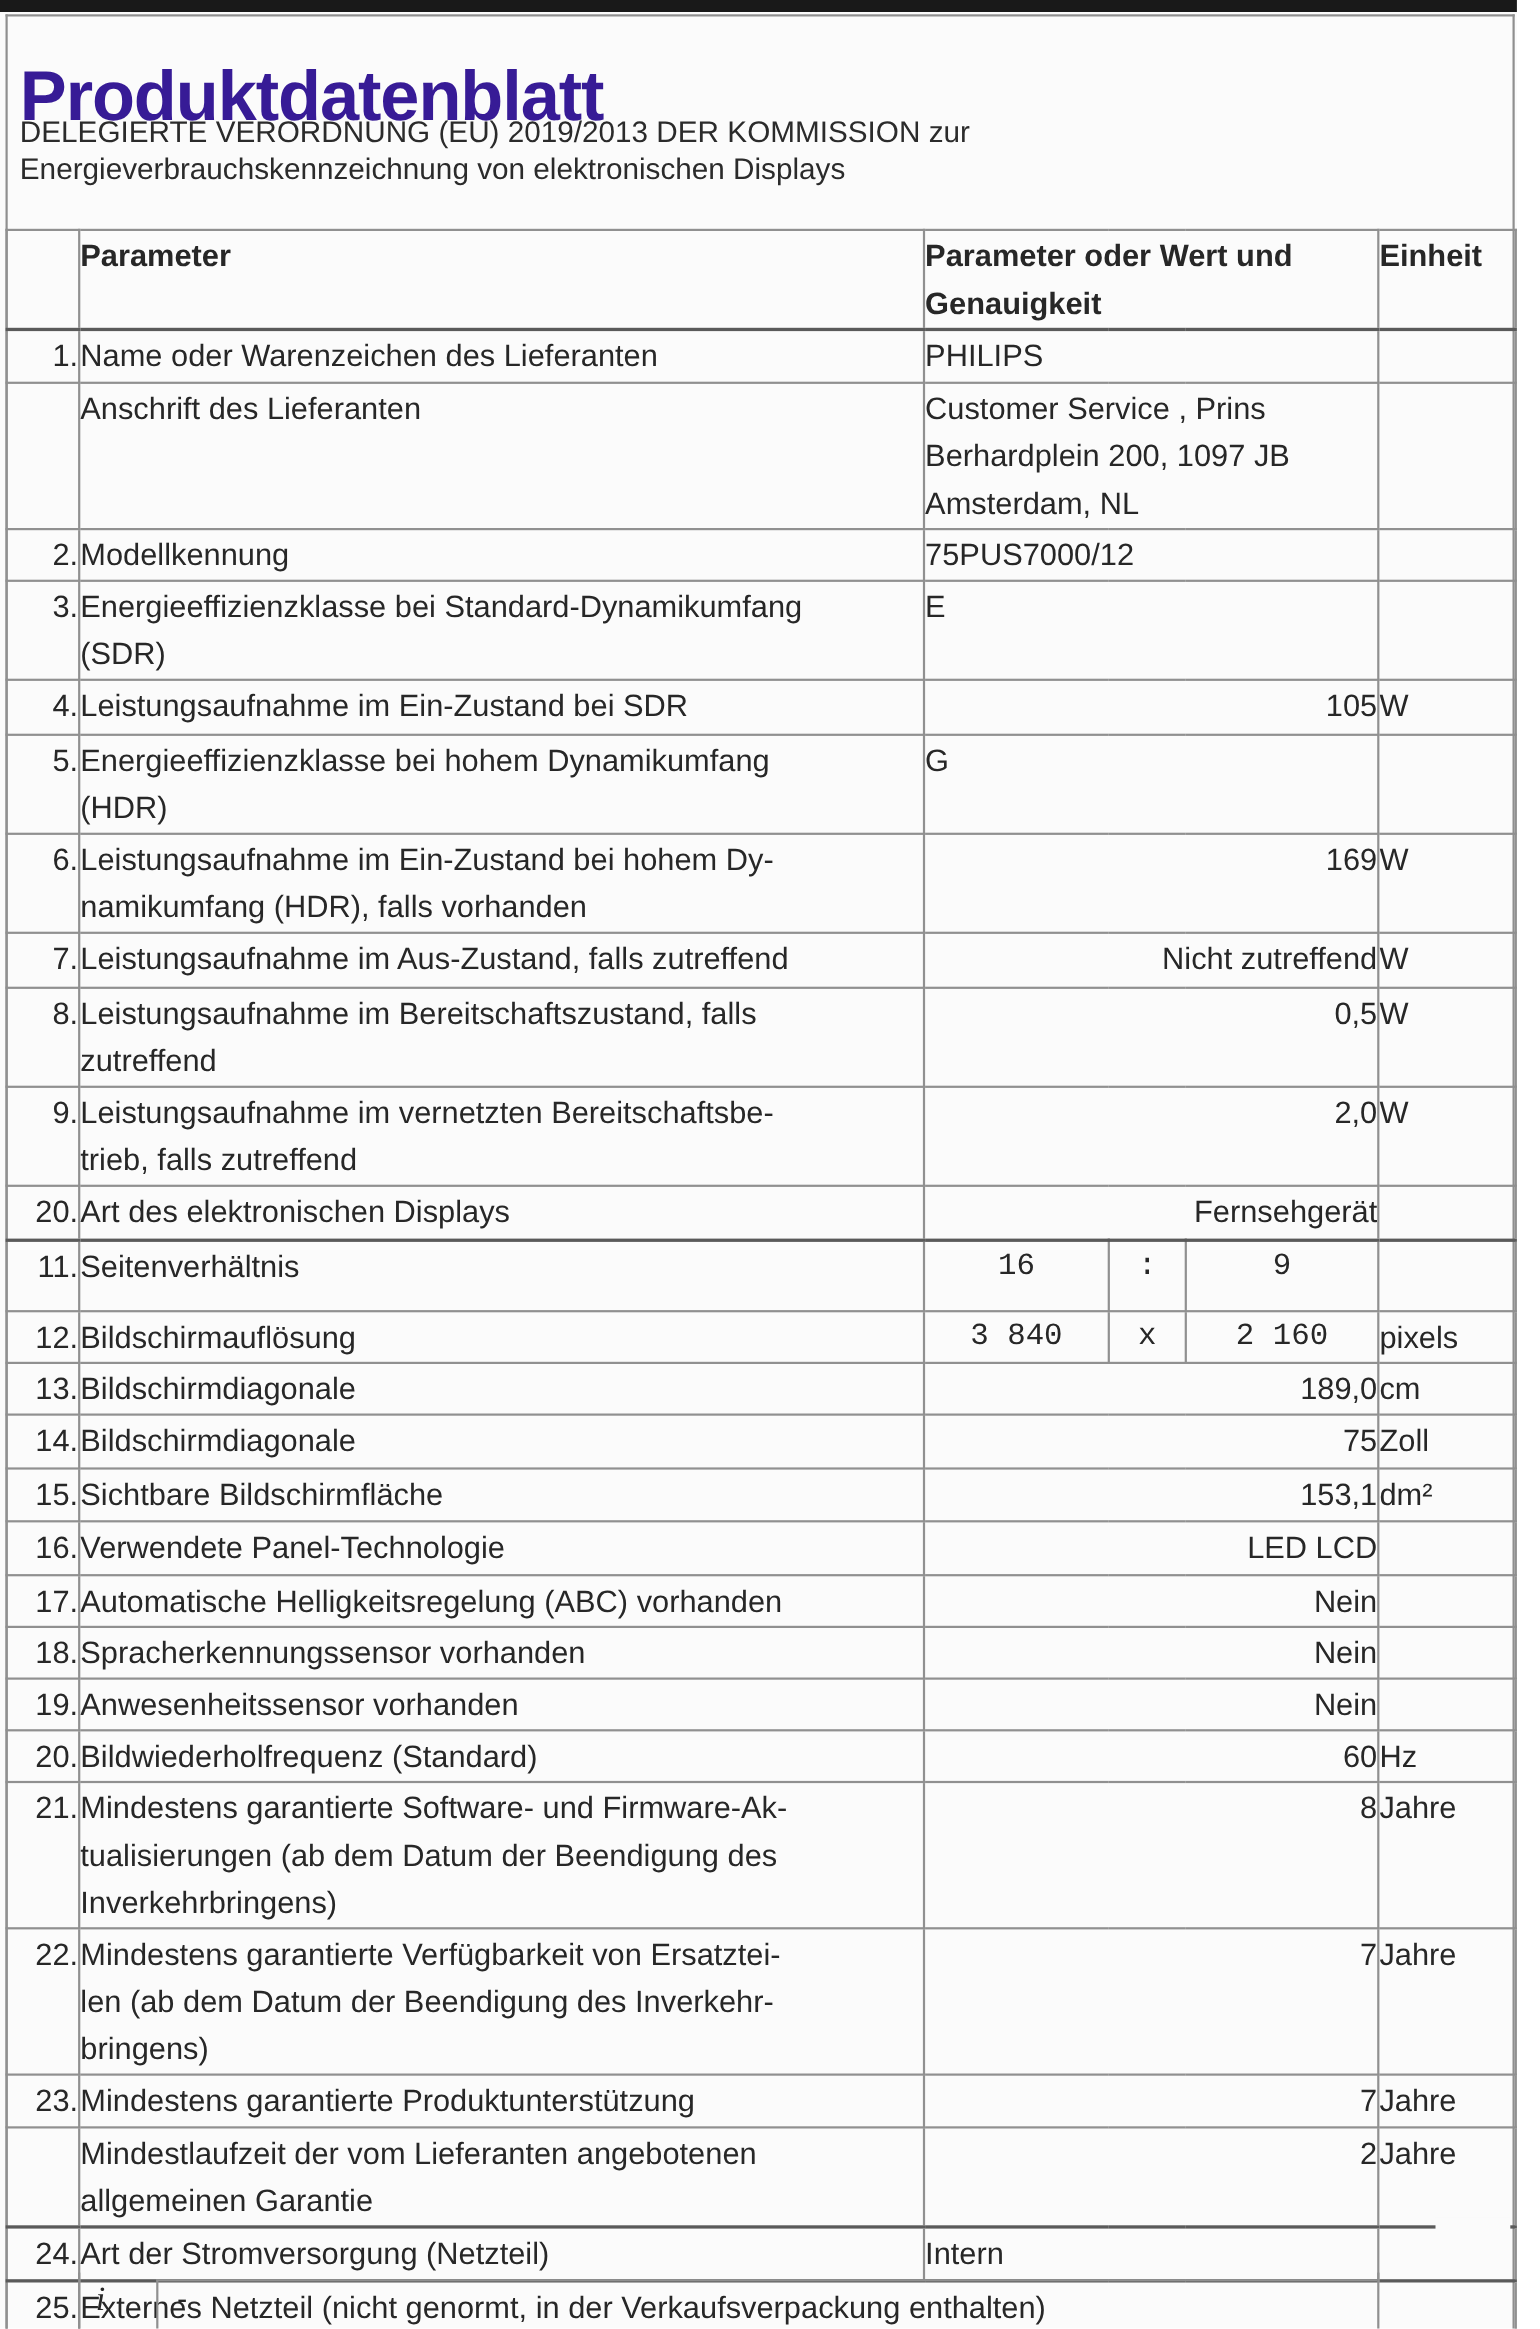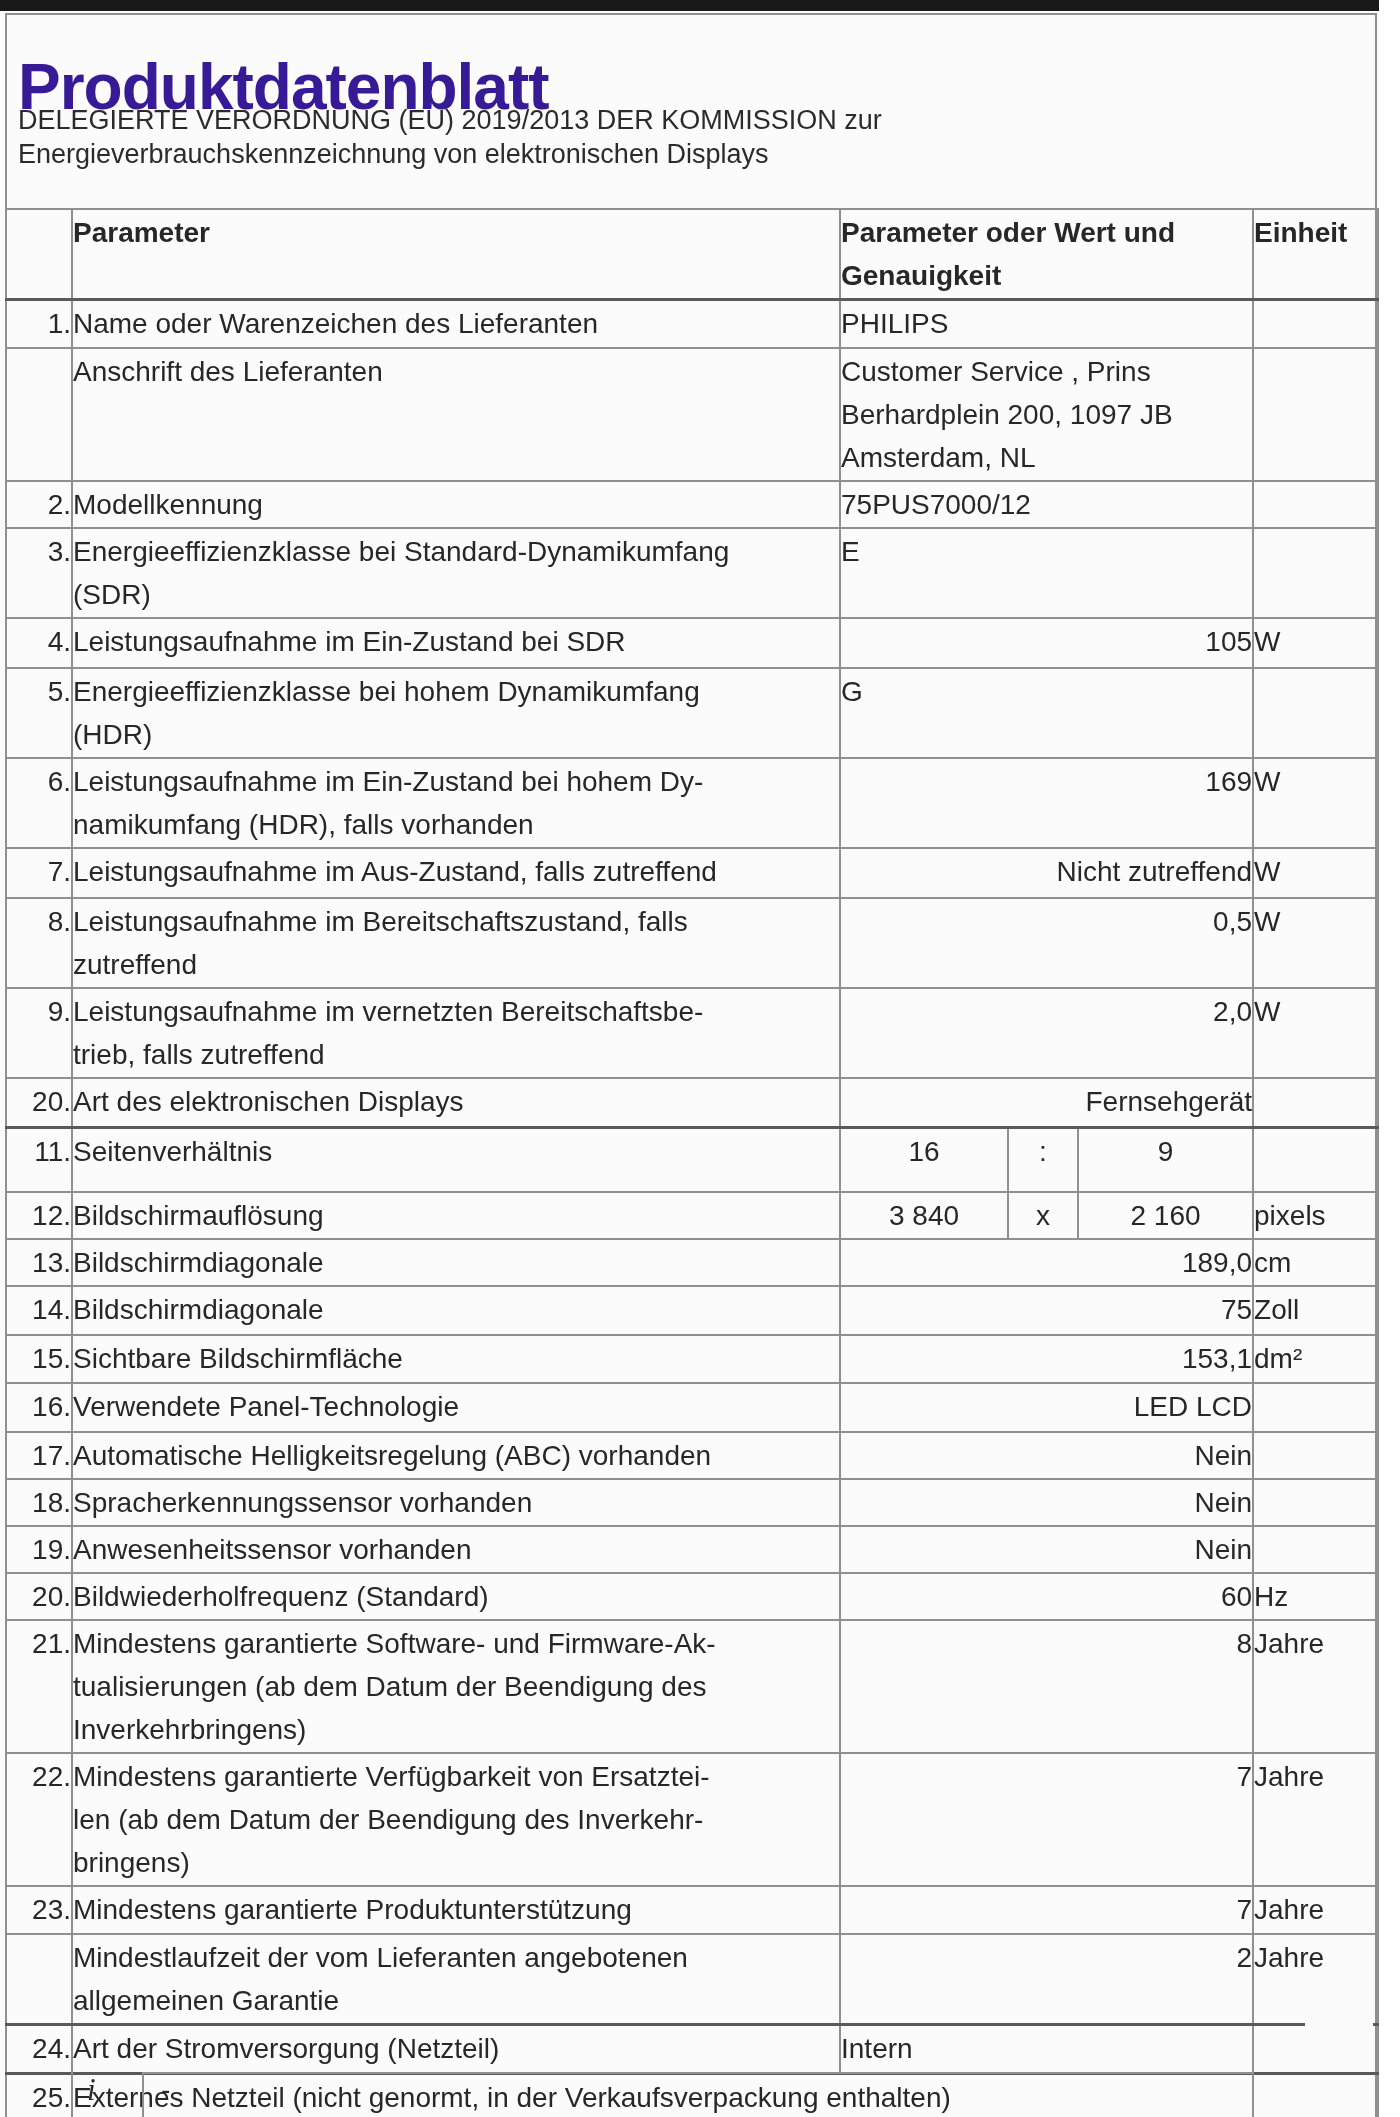--- a/index.html
+++ b/index.html
@@ -20,21 +20,21 @@
   table.sheet { position:absolute; left:5px; top:208px; width:1372px;
                 border-collapse:collapse; table-layout:fixed; }
   .sheet td, .sheet th { border:2px solid #909090; vertical-align:top; padding:1px 0;
                          font-size:28px; line-height:43px; color:#272727; font-weight:normal;
                          white-space:pre-line; overflow:hidden; }
   .sheet th { font-weight:bold; }
   .num   { text-align:right;  padding-right:22px; }
   .param { text-align:left;   padding-left:17px; padding-right:8px; }
   .vl    { text-align:left;   padding-left:17px; }
   .vr    { text-align:right;  padding-right:20px;margin-left:24px; }
-  .vc    { text-align:center; padding-left:2px; padding-right:2px; }
+  .vc    { text-align:center; padding-left:2px; padding-right:2px;font-family:Liberation Mono, monospace; }
   .unit  { text-align:left;   padding-left:12px; }
   tr.thick td, tr.thick th { border-bottom:3px solid #5a5a5a; }
 
   .finalrow { position:absolute; left:5px; top:2066px; width:1372px; height:51px; }
   .fr-line-v1 { position:absolute; left:66px;   top:0; width:2px; height:51px; background:#909090; }
   .fr-i       { position:absolute; left:82px;   top:6px; font-family:"Liberation Serif", serif;
                 font-style:italic; font-size:31px; color:#272727; }
   .fr-cell-l  { position:absolute; left:137px;  top:6px; width:2px; height:45px; background:#909090; }
   .fr-cell-t  { position:absolute; left:137px;  top:6px; width:1110px; height:2px; background:#909090; }
   .fr-dash    { position:absolute; left:156px;  top:8px; font-size:28px; color:#272727; }

